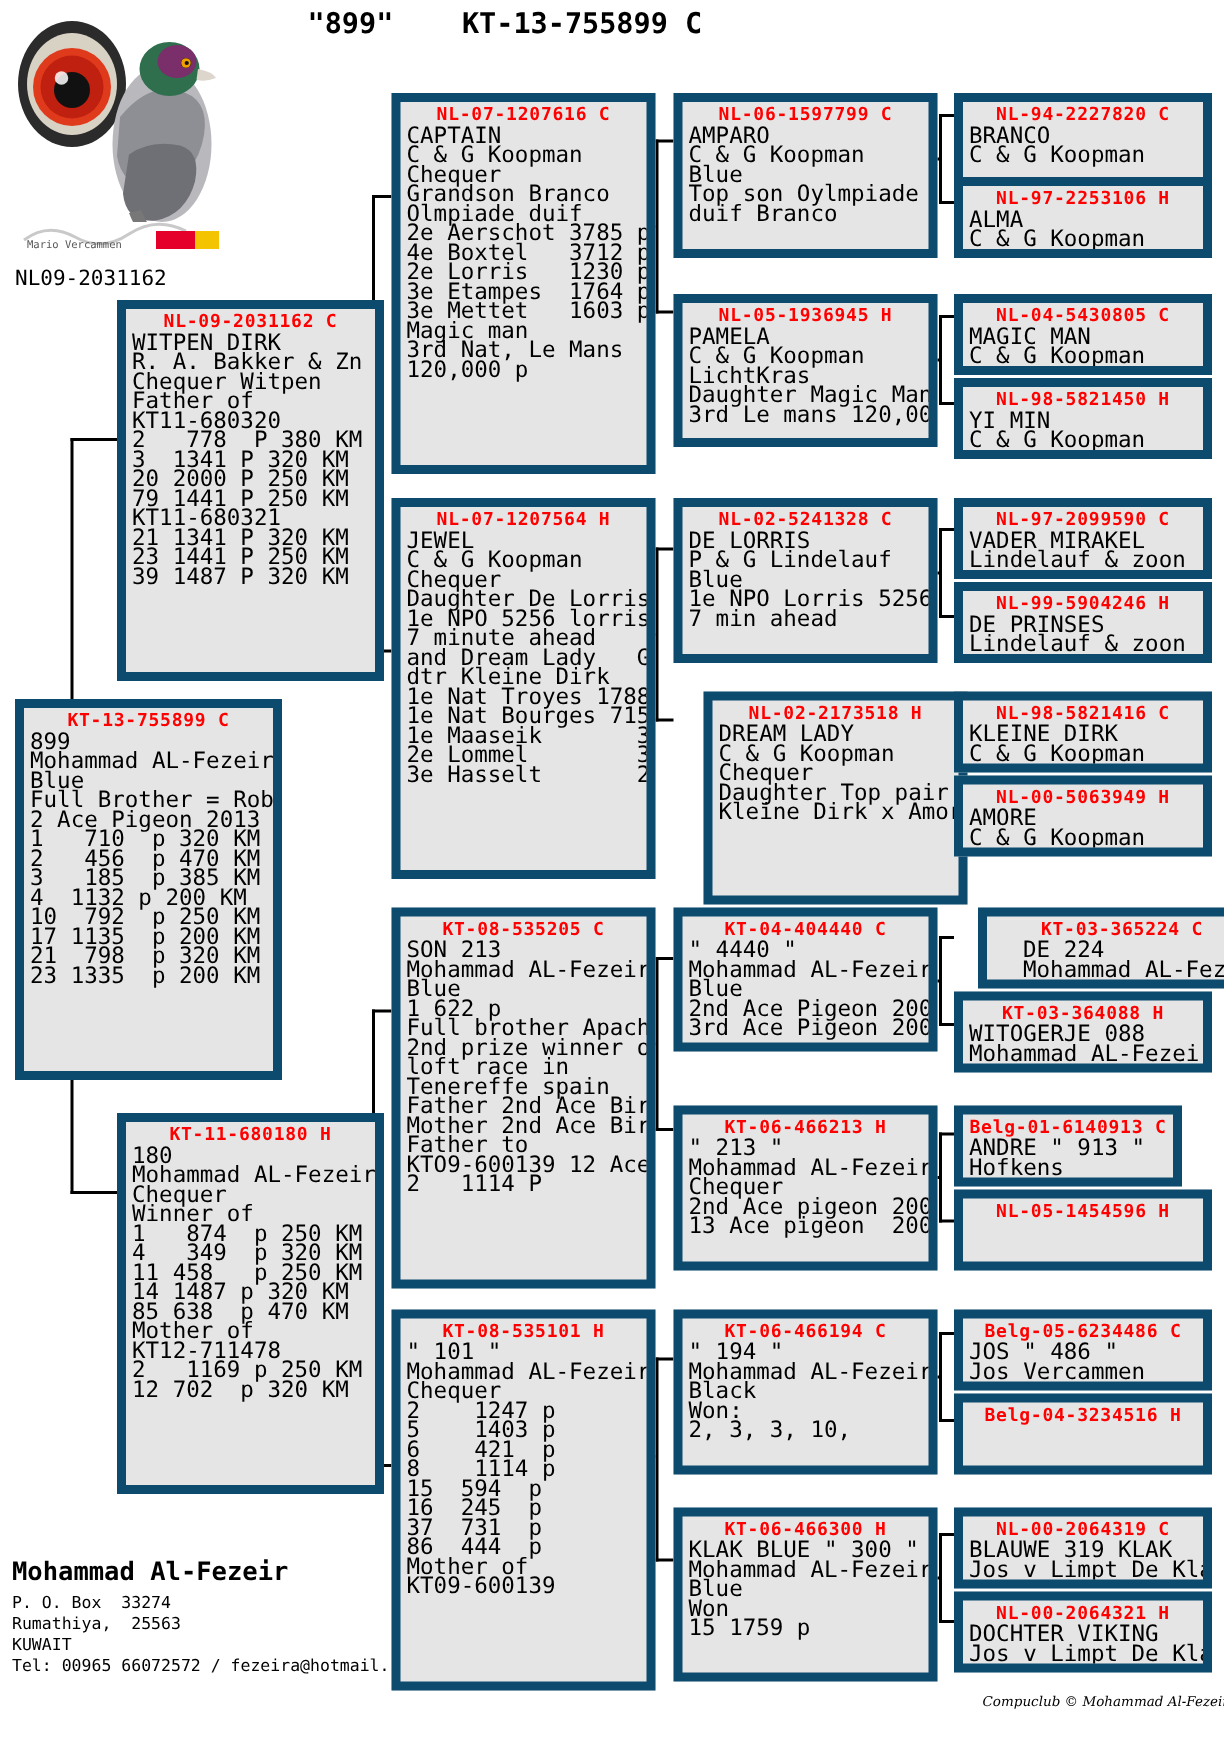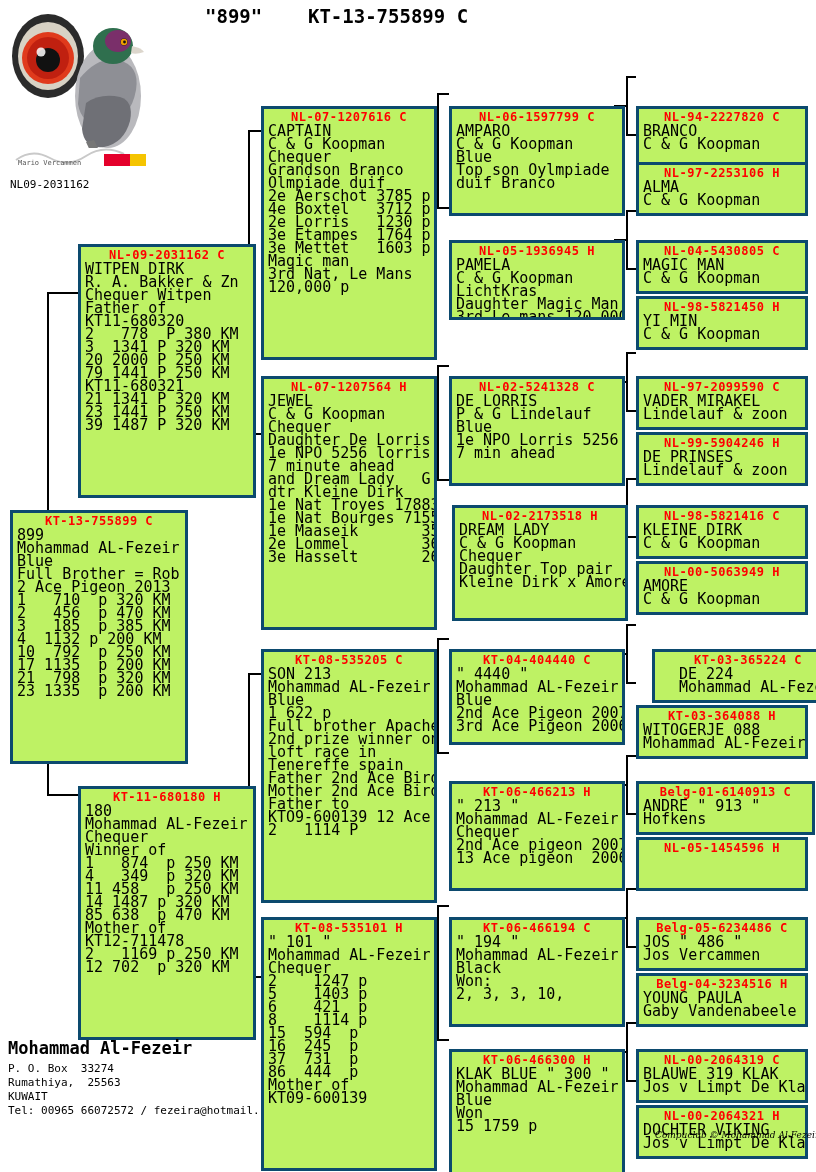--- a/index.html
+++ b/index.html
@@ -8,25 +8,24 @@
     background:#ffffff;
     font-family:"DejaVu Sans Mono", monospace;
     font-size:11px;
     color:#000000;
     position:relative;
     overflow:hidden;
   }
   .abs{position:absolute;}
   .box{
     position:absolute;
-    border:3px solid #0c4a6e;
-    background:#bef264;
+    border:6px solid #0c4a6e;
+    background:#e5e5e5;
     box-sizing:border-box;
     overflow:hidden;
-    margin-top:44px;
   }
   .hdr{
     text-align:center;
     font-weight:bold;
     color:#ff0000;
     font-size:12px;
     letter-spacing:0.5px;
     padding:2px 0 1px 0;
     line-height:13px;
     white-space:nowrap;
@@ -40,21 +39,21 @@
   .title{
     position:absolute;
     font-family:"DejaVu Sans Mono", monospace;
     font-size:19px;
     font-weight:bold;
     color:#000000;
     white-space:pre;
   }
   .ring-caption{
     position:absolute;
-    font-size:11px;
+    font-size:14px;
     white-space:pre;
   }
   .owner-name{
     position:absolute;
     font-family:"DejaVu Sans Mono", monospace;
     font-size:17px;
     font-weight:bold;
     white-space:pre;
   }
   .owner-lines{
@@ -298,37 +297,37 @@
 </div>
 
 <div class="box" style="left:449px;top:62px;width:176px;height:110px;">
   <div class="hdr">NL-06-1597799 C</div>
   <div class="body-lines">AMPARO
 C &amp; G Koopman
 Blue
 Top son Oylmpiade
 duif Branco</div>
 </div>
-<div class="box" style="left:449px;top:196px;width:176px;height:80px;">
+<div class="box" style="left:449px;top:196px;width:176px;height:102px;">
   <div class="hdr">NL-05-1936945 H</div>
   <div class="body-lines">PAMELA
 C &amp; G Koopman
 LichtKras
 Daughter Magic Man
 3rd Le mans 120,000</div>
 </div>
 <div class="box" style="left:449px;top:332px;width:176px;height:110px;">
   <div class="hdr">NL-02-5241328 C</div>
   <div class="body-lines">DE LORRIS
 P &amp; G Lindelauf
 Blue
 1e NPO Lorris 5256
 7 min ahead</div>
 </div>
-<div class="box" style="left:452px;top:461px;width:176px;height:116px;">
+<div class="box" style="left:469px;top:461px;width:176px;height:142px;">
   <div class="hdr">NL-02-2173518 H</div>
   <div class="body-lines">DREAM LADY
 C &amp; G Koopman
 Chequer
 Daughter Top pair
 Kleine Dirk x Amore</div>
 </div>
 <div class="box" style="left:449px;top:605px;width:176px;height:96px;">
   <div class="hdr">KT-04-404440 C</div>
   <div class="body-lines">" 4440 "
@@ -346,21 +345,21 @@
 13 Ace pigeon  2006</div>
 </div>
 <div class="box" style="left:449px;top:873px;width:176px;height:110px;">
   <div class="hdr">KT-06-466194 C</div>
   <div class="body-lines">" 194 "
 Mohammad AL-Fezeir
 Black
 Won:
 2, 3, 3, 10,</div>
 </div>
-<div class="box" style="left:449px;top:1005px;width:176px;height:129px;">
+<div class="box" style="left:449px;top:1005px;width:176px;height:116px;">
   <div class="hdr">KT-06-466300 H</div>
   <div class="body-lines">KLAK BLUE " 300 "
 Mohammad AL-Fezeir
 Blue
 Won
 15 1759 p</div>
 </div>
 
 <div class="box" style="left:636px;top:62px;width:172px;height:67px;">
   <div class="hdr">NL-94-2227820 C</div>
@@ -405,37 +404,35 @@
 <div class="box" style="left:652px;top:605px;width:172px;height:54px;padding-left:20px;">
   <div class="hdr">KT-03-365224 C</div>
   <div class="body-lines">DE 224
 Mohammad AL-Fezeir</div>
 </div>
 <div class="box" style="left:636px;top:661px;width:172px;height:54px;">
   <div class="hdr">KT-03-364088 H</div>
   <div class="body-lines">WITOGERJE 088
 Mohammad AL-Fezeir</div>
 </div>
-<div class="box" style="left:636px;top:737px;width:179px;height:54px;">
+<div class="box" style="left:636px;top:737px;width:152px;height:54px;">
   <div class="hdr">Belg-01-6140913 C</div>
   <div class="body-lines">ANDRE " 913 "
 Hofkens</div>
 </div>
 <div class="box" style="left:636px;top:793px;width:172px;height:54px;">
   <div class="hdr">NL-05-1454596 H</div>
 </div>
 <div class="box" style="left:636px;top:873px;width:172px;height:54px;">
   <div class="hdr">Belg-05-6234486 C</div>
   <div class="body-lines">JOS " 486 "
 Jos Vercammen</div>
 </div>
 <div class="box" style="left:636px;top:929px;width:172px;height:54px;">
   <div class="hdr">Belg-04-3234516 H</div>
-  <div class="body-lines">YOUNG PAULA
-Gaby Vandenabeele</div>
 </div>
 <div class="box" style="left:636px;top:1005px;width:172px;height:54px;">
   <div class="hdr">NL-00-2064319 C</div>
   <div class="body-lines">BLAUWE 319 KLAK
 Jos v Limpt De Klak</div>
 </div>
 <div class="box" style="left:636px;top:1061px;width:172px;height:54px;">
   <div class="hdr">NL-00-2064321 H</div>
   <div class="body-lines">DOCHTER VIKING
 Jos v Limpt De Klak</div>

